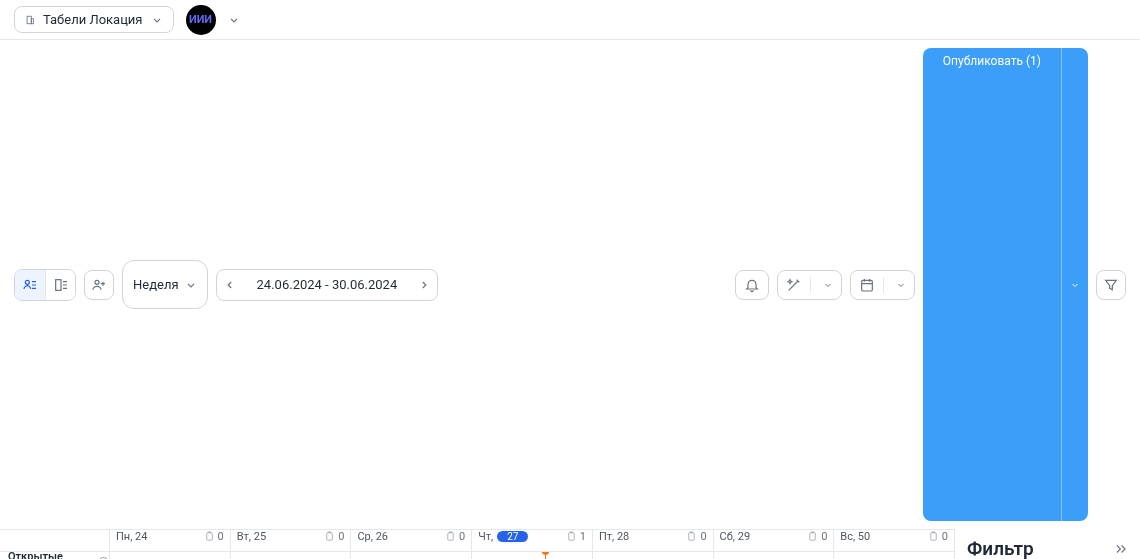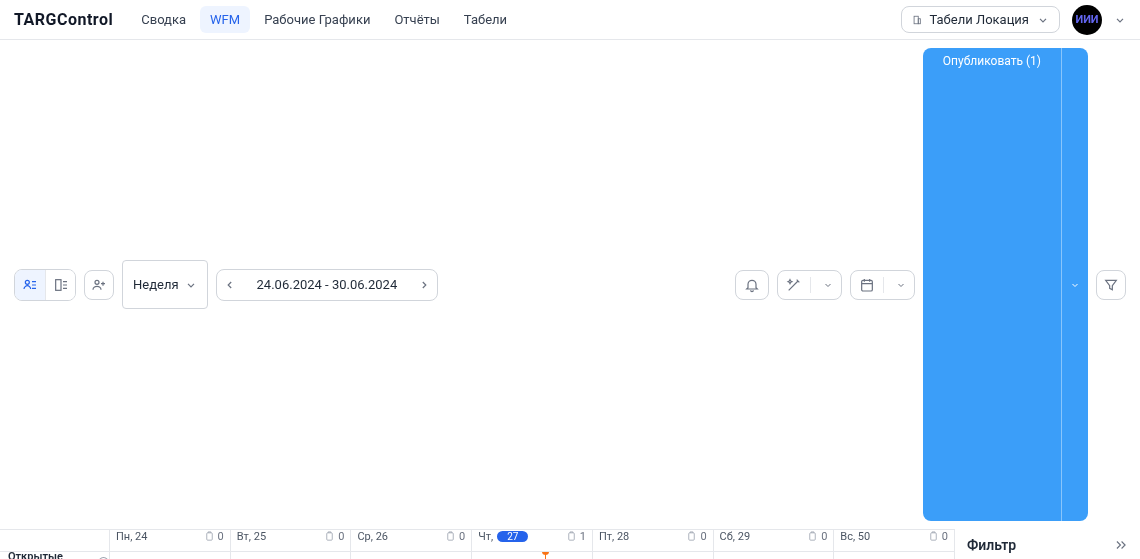--- a/index.html
+++ b/index.html
@@ -17,21 +17,21 @@
   .chev { width: 10px; height: 10px; }
   
   .toolbar { display: flex; align-items: center; justify-content: space-between; padding: 8px 14px; gap: 8px; }
   .toolbar-left { display: flex; align-items: center; gap: 8px; }
   .search-box { display: flex; align-items: center; gap: 6px; border: 1px solid #d1d5db; border-radius: 8px; padding: 5px 10px; width: 150px; }
   .search-box input { border: none; outline: none; width: 100%; font-size: 12px; }
   .icon-btn-group { display: flex; border: 1px solid #d1d5db; border-radius: 8px; overflow: hidden; }
   .icon-btn { width: 30px; height: 30px; display: flex; align-items: center; justify-content: center; cursor: pointer; background: #fff; }
   .icon-btn + .icon-btn { border-left: 1px solid #e5e7eb; }
   .icon-btn.active { background: #eef4ff; }
-  .period-select { display: flex; align-items: center; gap: 6px; border: 1px solid #d1d5db; border-radius: 4px; padding: 16px 10px; cursor: pointer; }
+  .period-select { display: flex; align-items: center; gap: 6px; border: 1px solid #d1d5db; border-radius: 12px; padding: 16px 10px; cursor: pointer; }
   .date-range { display: flex; align-items: center; border: 1px solid #d1d5db; border-radius: 8px; overflow: hidden; }
   .date-range .arrow { width: 26px; height: 30px; display: flex; align-items: center; justify-content: center; cursor: pointer; }
   .date-range .range { padding: 0 14px; font-size: 13px; }
   .toolbar-right { display: flex; align-items: center; gap: 8px; }
   .pill-btn { display: flex; align-items: center; gap: 6px; border: 1px solid #d1d5db; border-radius: 8px; height: 30px; padding: 0 8px; cursor: pointer; background: #fff; }
   .pill-split { display: flex; }
   .pill-split > div:first-child { border-right: 1px solid #e5e7eb; padding-right: 8px; margin-right: 6px; }
   .publish-group { display: flex; border-radius: 8px; overflow: hidden; background: #3b9ef9; color: #fff; }
   .publish-group .main { padding: 6px 20px; cursor: pointer; font-size: 12px; }
   .publish-group .drop { padding: 6px 8px; border-left: 1px solid rgba(255,255,255,.4); cursor: pointer; display: flex; align-items: center; }
@@ -52,37 +52,27 @@
   .open-shifts-label { width: 110px; flex-shrink: 0; border-right: 1px solid #e5e7eb; display: flex; align-items: center; gap: 4px; padding-left: 8px; }
   .open-shifts-label .q { width: 12px; height: 12px; border-radius: 50%; border: 1px solid #9ca3af; color: #9ca3af; font-size: 9px; display: flex; align-items: center; justify-content: center; }
   .sch-cells { flex: 1; display: flex; position: relative; }
   .sch-cell { flex: 1; border-right: 1px solid #e5e7eb; position: relative; }
   .sch-cell:last-child { border-right: none; }
   .now-line { position: absolute; top: 0; bottom: 0; width: 1px; background: #f97316; z-index: 5; }
   .now-line::before { content: ''; position: absolute; top: -4px; left: -3px; width: 7px; height: 7px; background: #f97316; border-radius: 50%; }
   
   .filter-panel { width: 185px; flex-shrink: 0; padding: 8px 12px 0 12px; overflow-y: auto; overflow-x: visible; font-size: 12px; position: relative; }
   .filter-head { display: flex; align-items: center; justify-content: space-between; margin-bottom: 4px; }
-  .filter-title { font-size: 14px; font-weight: 600; }
+  .filter-title { font-size: 19px; font-weight: 600; }
   svg { display: block; }
 </style>
 </head>
 <body>
 
 <div class="topbar">
-  <div class="topbar-left">
-    <div class="brand">TARGControl</div>
-    <div class="nav-tabs" id="nav-tabs">
-        <div class="nav-tab">Сводка</div>
-        <div class="nav-tab active">WFM</div>
-        <div class="nav-tab">Рабочие Графики</div>
-        <div class="nav-tab">Отчёты</div>
-        <div class="nav-tab">Табели</div>
-      </div>
-  </div>
   <div class="topbar-right">
     <div class="loc-select">
       <svg class="chev" viewBox="0 0 24 24" width="14" height="14">
           <rect x="5" y="3" width="10" height="18" fill="none" stroke="#6b7280" stroke-width="2"></rect>
           <rect x="15" y="9" width="5" height="12" fill="none" stroke="#6b7280" stroke-width="2"></rect>
         </svg>
       <span>Табели Локация</span>
       <svg viewBox="0 0 20 20" width="12" height="12">
           <path d="M5 8l5 5 5-5" fill="none" stroke="#6b7280" stroke-width="2"></path>
         </svg>

